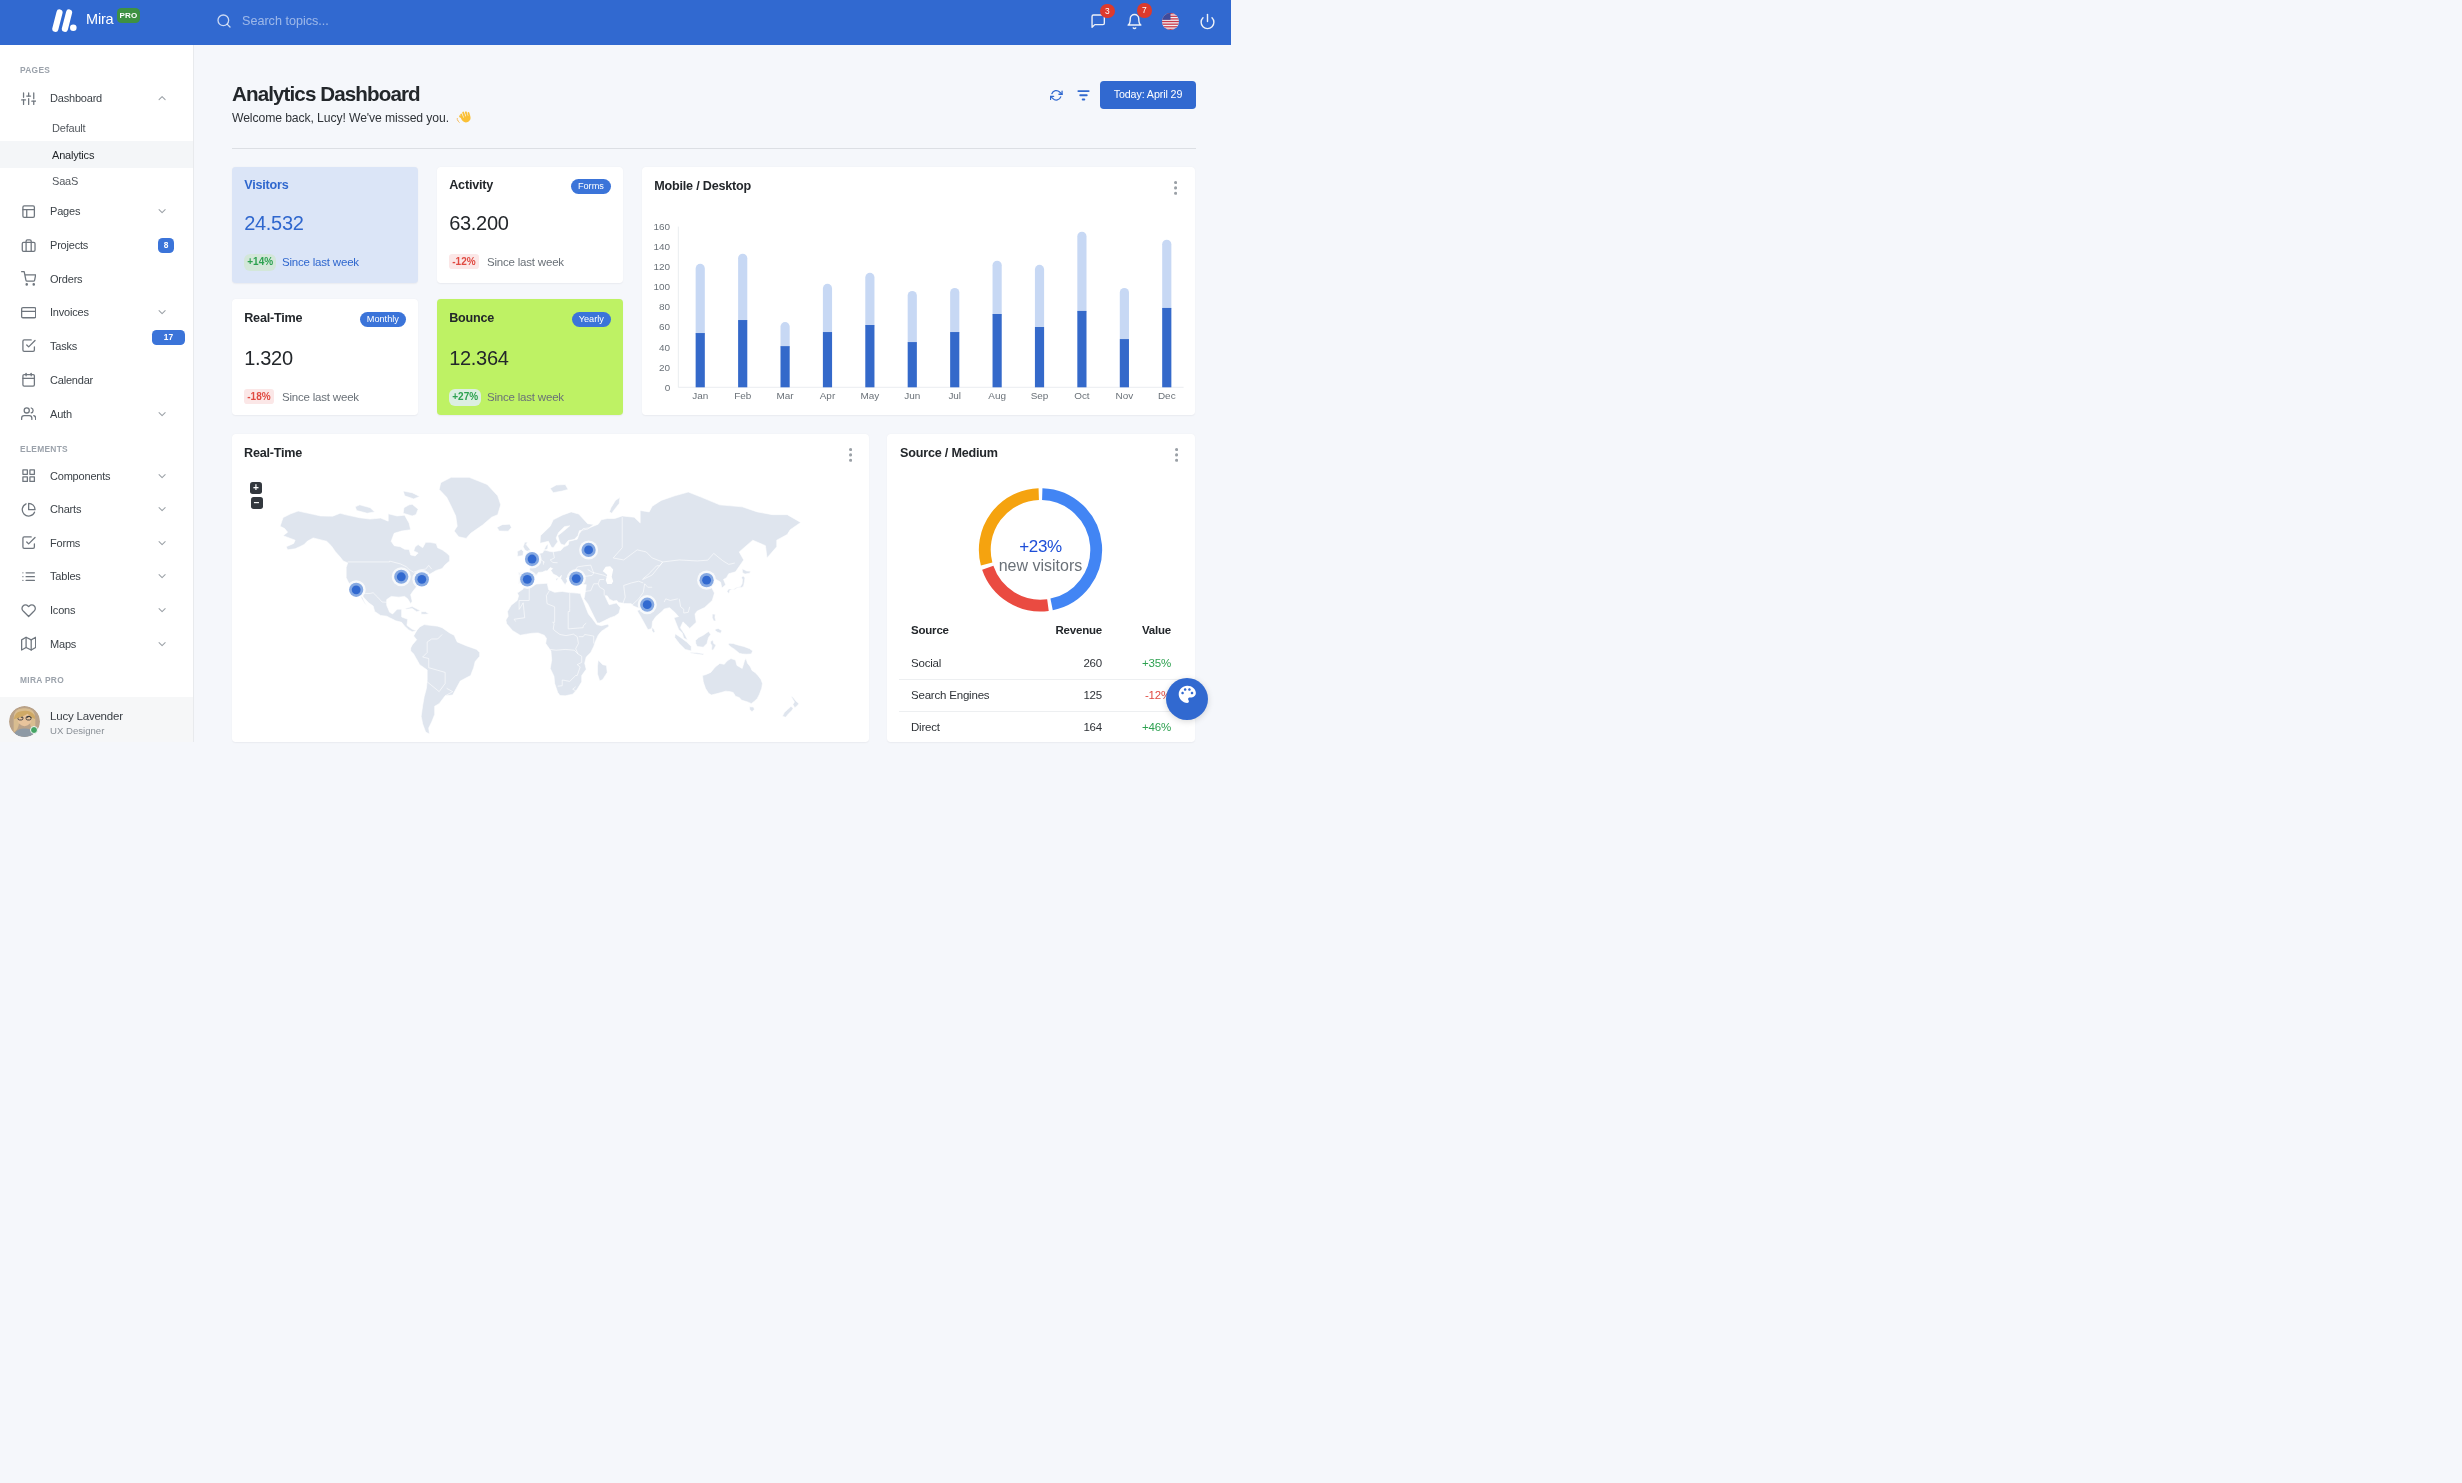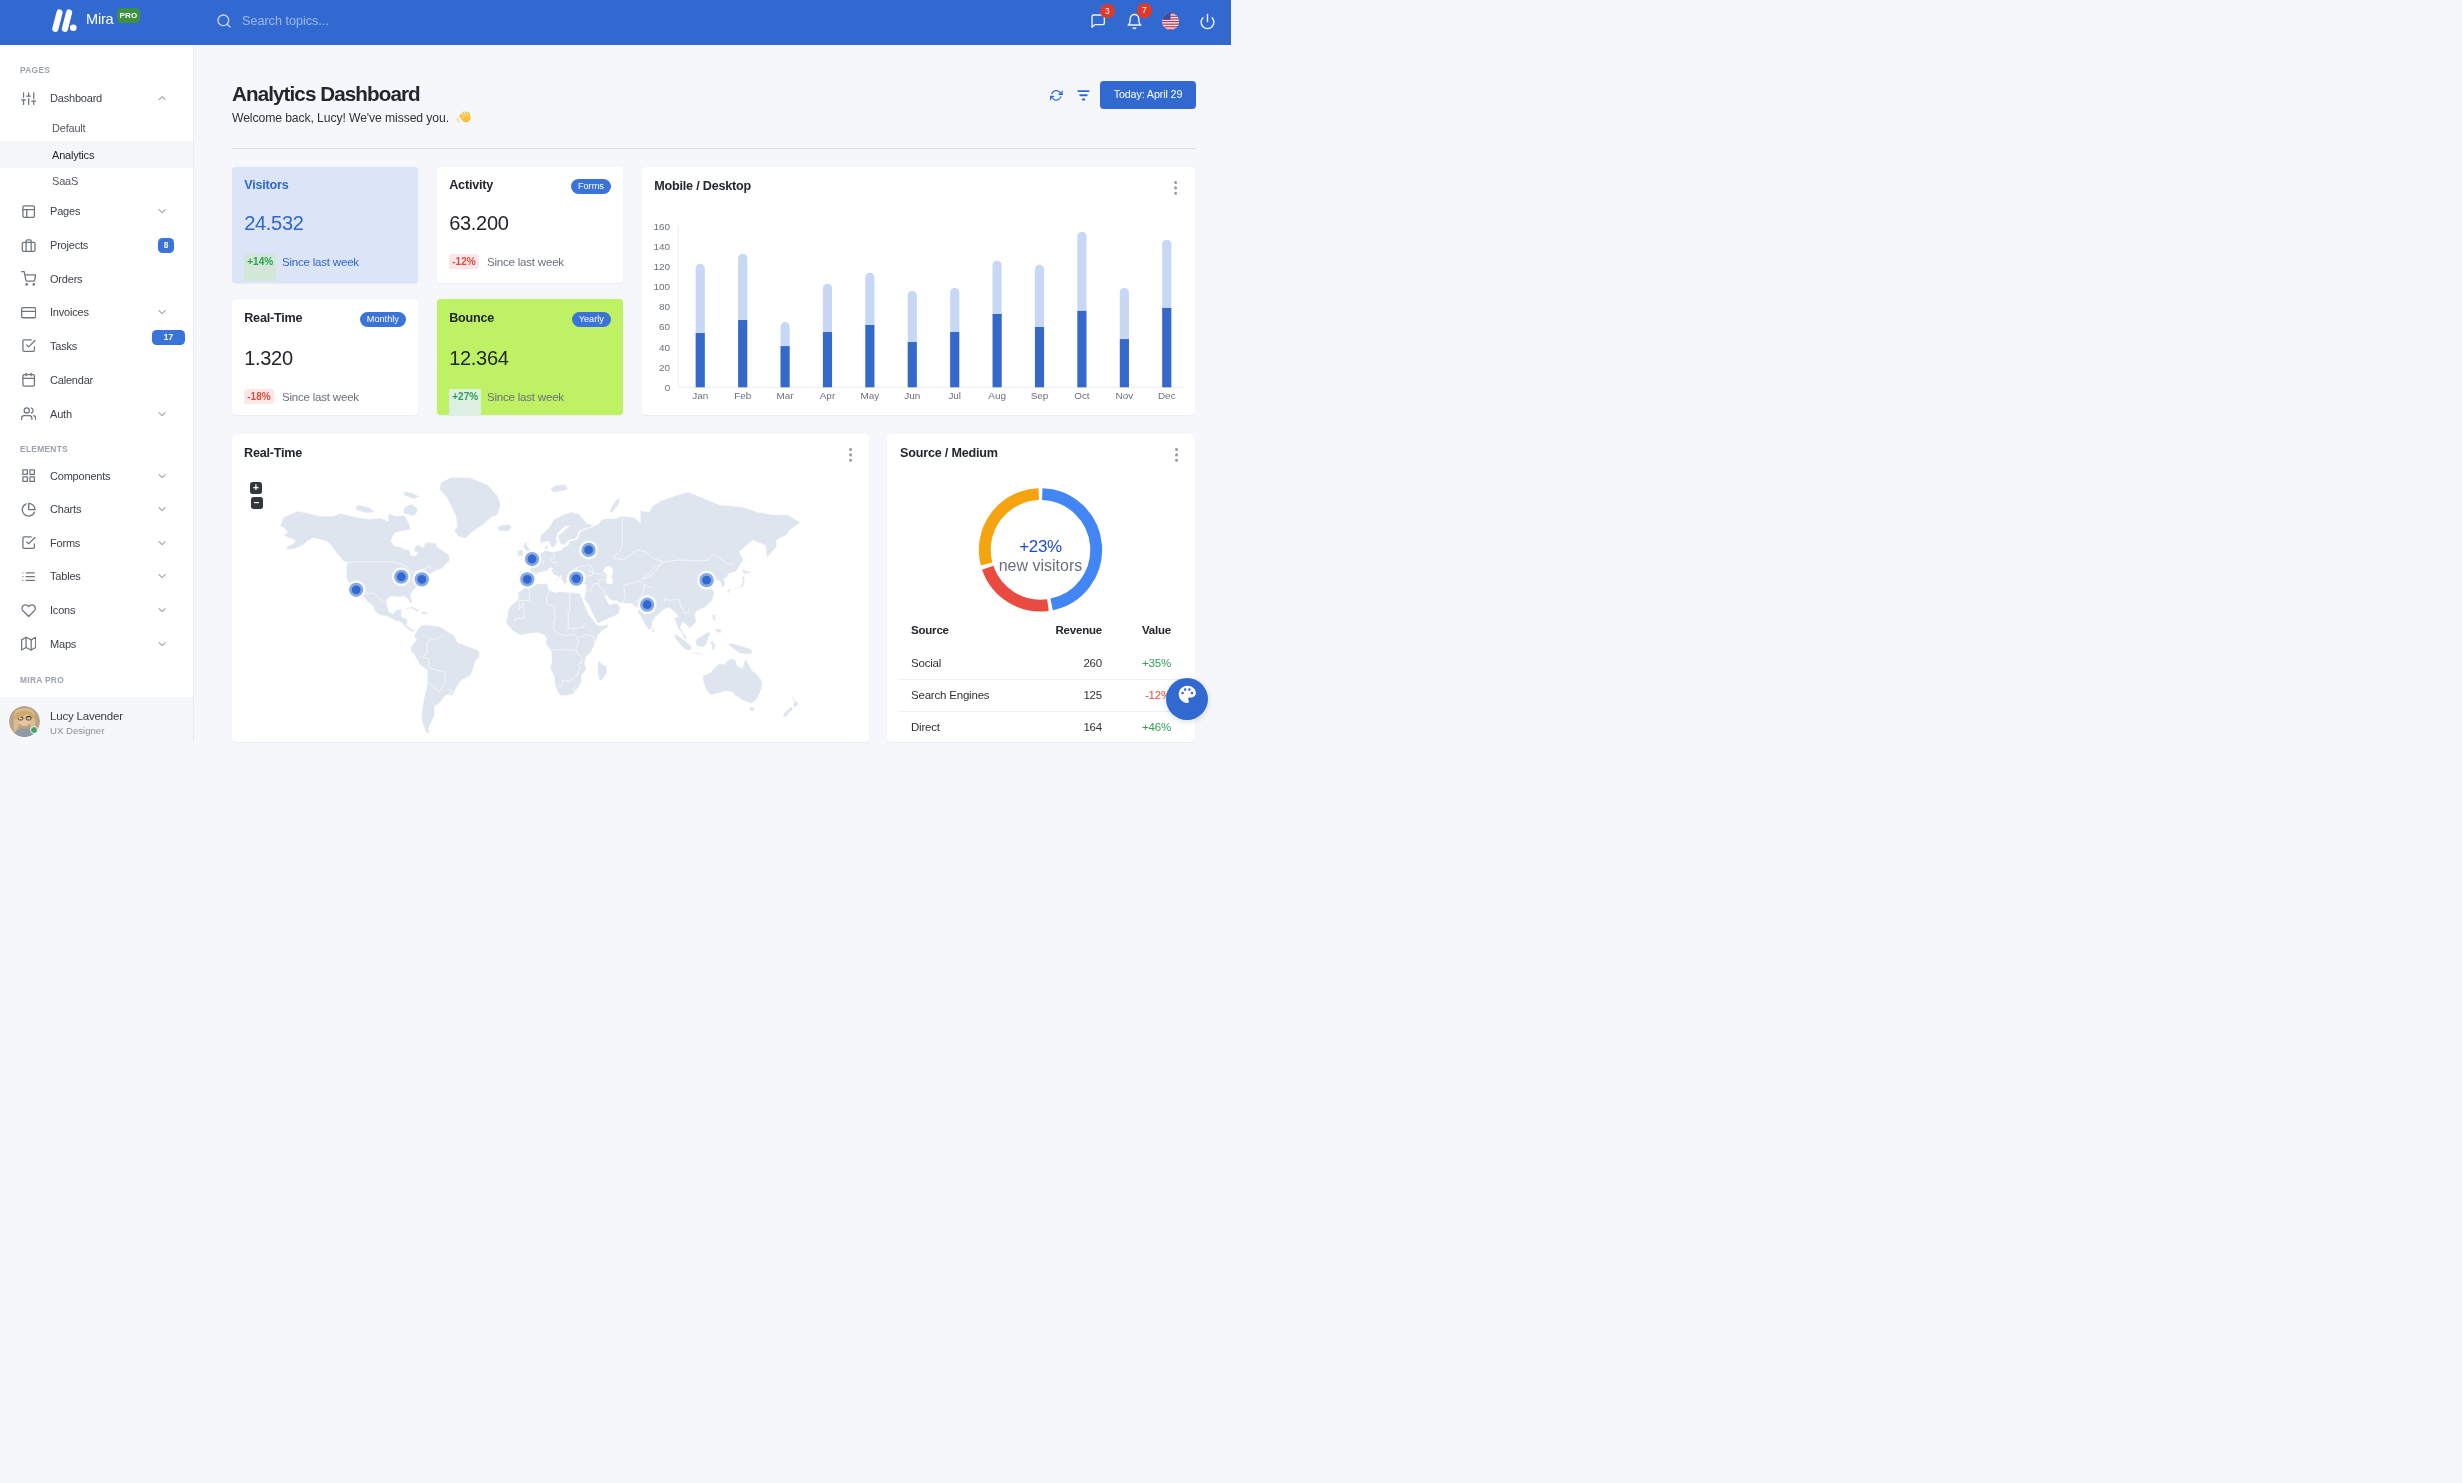--- a/index.html
+++ b/index.html
@@ -1,20 +1,20 @@
 <!DOCTYPE html>
 <html style="font-size:12.2px"><head><meta charset="utf-8"><title>Mira</title><style>
 * { margin:0; padding:0; box-sizing:border-box; }
 :root { --blue:#3169d0; --bluetext:#2f67ce; }
 html,body { width:1231px; height:742px; overflow:hidden; font-family:"Liberation Sans",sans-serif; background:#f5f7fb; }
 .abs { position:absolute; }
 .card { border-radius:3.8px; box-shadow:0 0.8px 1.5px rgba(10,20,40,0.05); }
 .ctitle { font-size:12.6px; font-weight:700; letter-spacing:-0.2px; }
 .pill { background:#3b74d9; color:#fff; font-size:9.2px; font-weight:500; padding:0 6.9px; height:15px; line-height:15px; border-radius:7.6px; }
-.bgreen { background:#dcefe2; color:#2da150; font-weight:700; font-size:10px; height:27px; line-height:15px; padding:0 3.1px; border-radius:1px; }
+.bgreen { background:#dcefe2; color:#2da150; font-weight:700; font-size:10px; height:17px; line-height:15px; padding:0 3.1px; border-radius:6px; }
 .bgreen.bblue { background:#d3e7d9; }
 .bred { background:#fbe7e7; color:#e04a41; font-weight:700; font-size:10px; height:15px; line-height:15px; padding:0 3.1px; border-radius:3.1px; }
 .btnp { background:var(--blue); color:#fff; font-size:10.7px; letter-spacing:-0.1px; border-radius:3.8px; text-align:center; }
 .nbadge { width:14.5px; height:14.5px; border-radius:50%; background:#dd3a2c; color:#fff; font-size:8.4px; text-align:center; line-height:14.5px; }
 .seclabel { font-size:8.4px; font-weight:600; color:#9ba2ab; text-transform:uppercase; letter-spacing:0.3px; }
 .slabel { font-size:11px; letter-spacing:-0.2px; color:#3c4248; }
 .subl { color:#54595f; }
 .subact { color:#1f2327; }
 .sbadge { background:#3b74d9; color:#fff; font-size:8.4px; font-weight:600; height:14.5px; line-height:14.5px; border-radius:4.6px; text-align:center; }
 .zbtn { width:12px; height:12px; background:#33383e; color:#fff; border-radius:2.7px; font-size:10px; line-height:11.5px; text-align:center; font-weight:700; }

